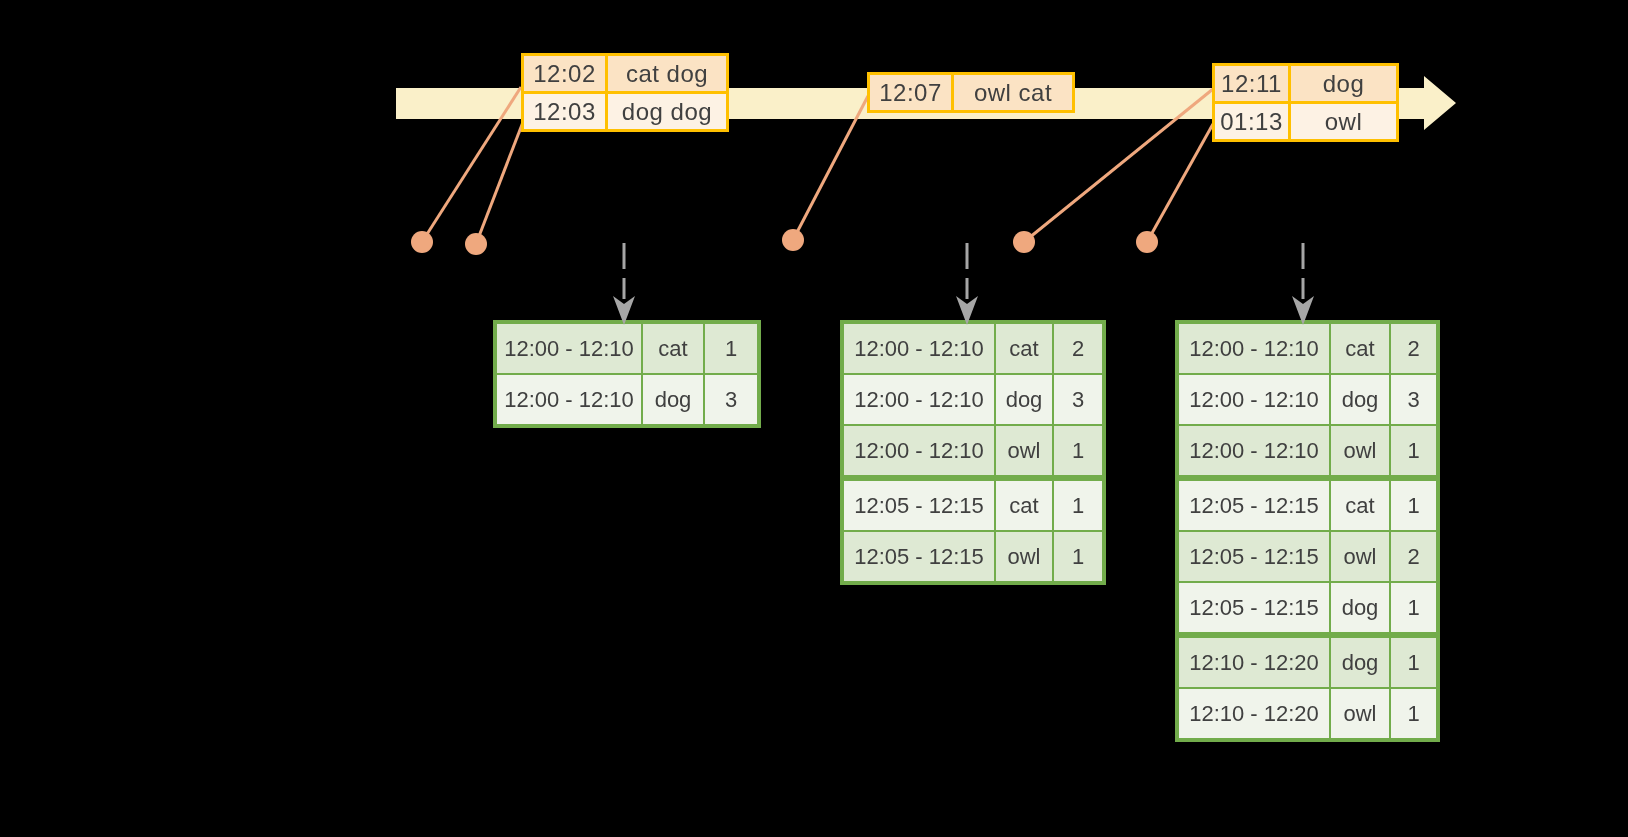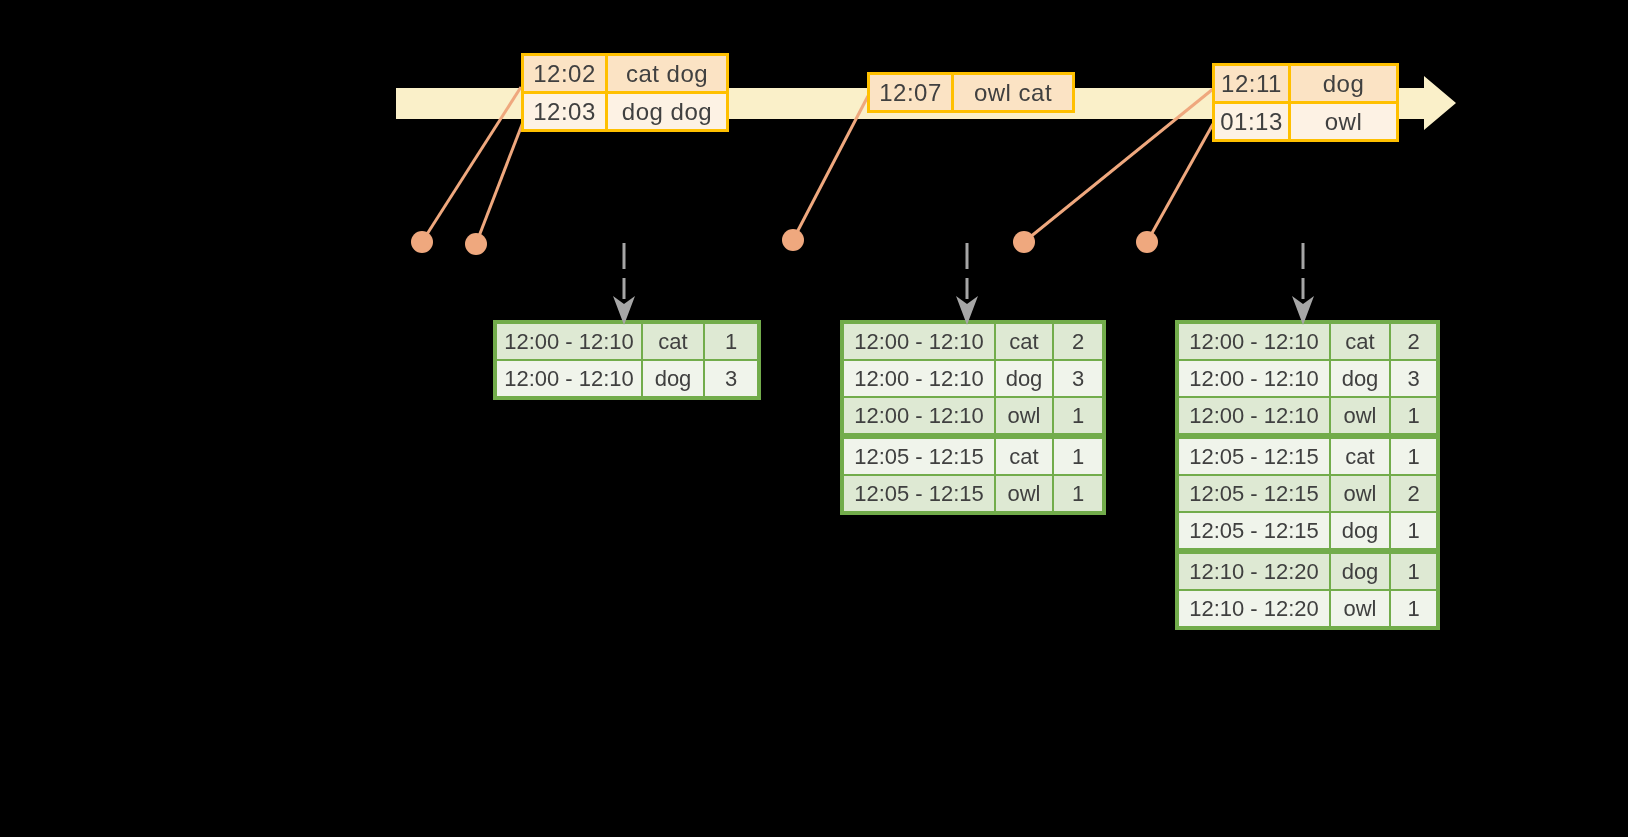--- a/index.html
+++ b/index.html
@@ -38,21 +38,21 @@
   }
   .erow:nth-of-type(odd) > .cell{background:var(--event-row-dark,#FBE3C4);}
   .erow:nth-of-type(even) > .cell{background:var(--event-row-light,#FDF2E4);}
 
   
   .gtable{
     position:absolute;z-index:2;
     background:var(--result-border,#72AC4B);
     border:4px solid var(--result-border,#72AC4B);
   }
-  .grow{display:grid;column-gap:2px;height:35px;border-radius:8px;}
+  .grow{display:grid;column-gap:2px;height:49px;border-radius:8px;}
   .grow + .grow{margin-top:2px;}
   .rt-a .grow{grid-template-columns:144px 60px 1fr;}
   .rt-b .grow{grid-template-columns:150px 56px 1fr;}
   .rt-c .grow{grid-template-columns:150px 58px 1fr;}
   .grow > .cell{
     display:flex;align-items:center;justify-content:center;
     font-size:22px;
   }
   .grow:nth-of-type(odd) > .cell{background:var(--result-row-dark,#DEE9D3);}
   .grow:nth-of-type(even) > .cell{background:var(--result-row-light,#F0F4EB);}

